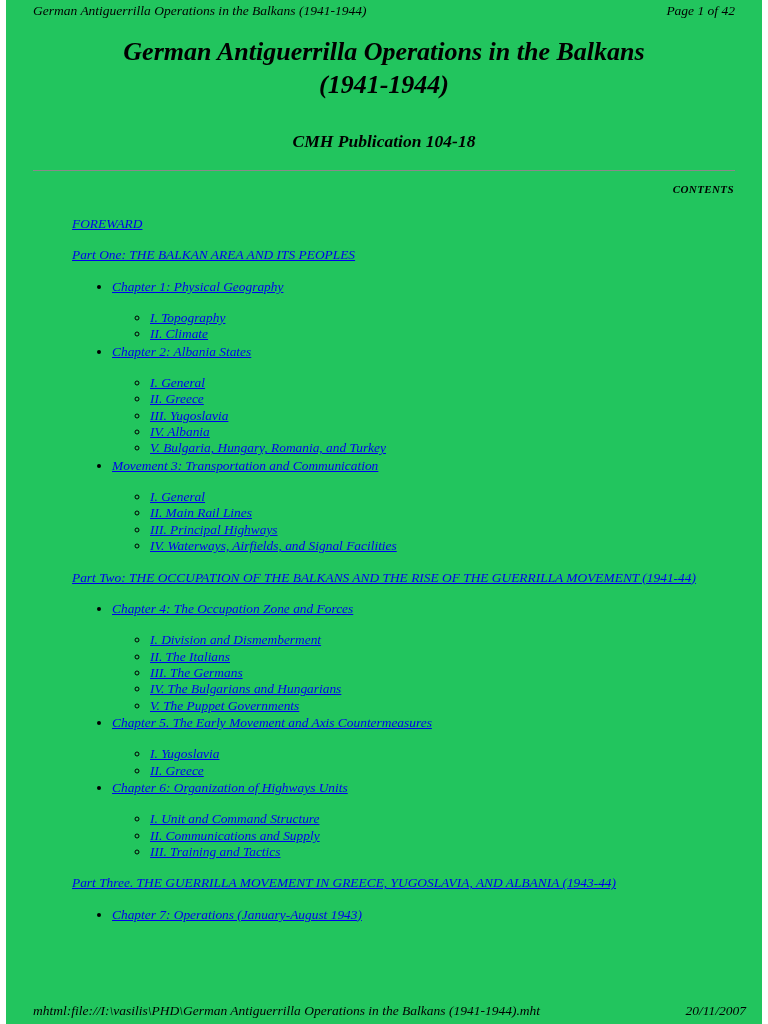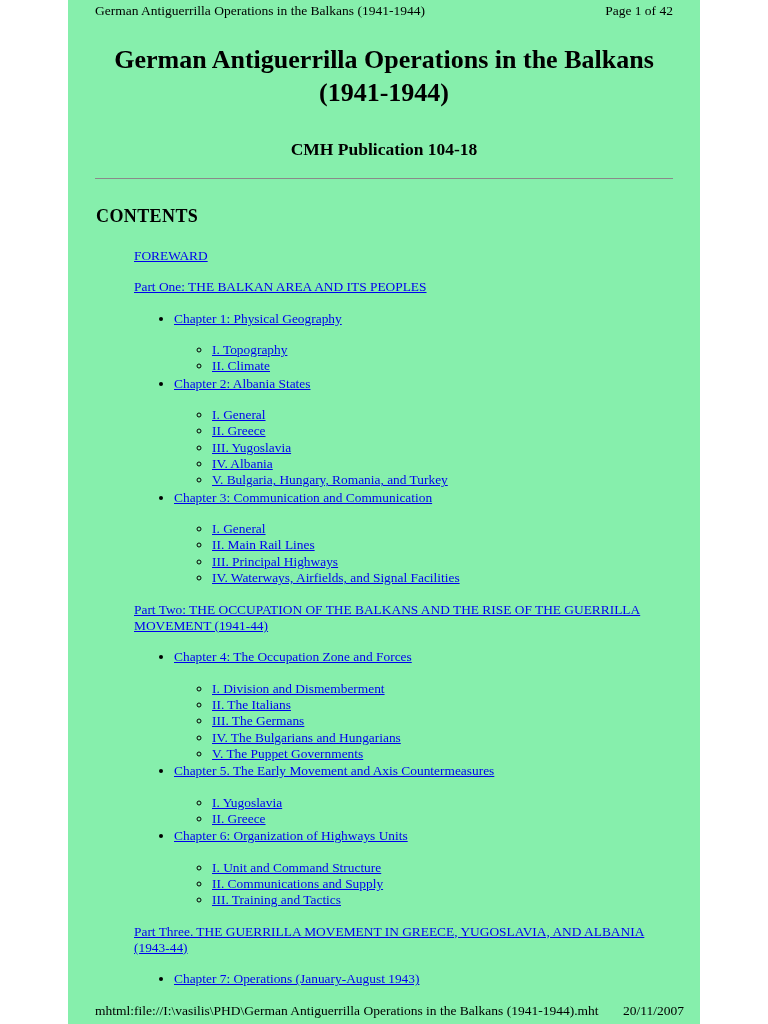--- a/index.html
+++ b/index.html
@@ -1,60 +1,61 @@
 <!DOCTYPE html>
 <html style="--link-color: #0000EE;"><head>
 <meta charset="utf-8">
 <style>
   * { margin: 0; padding: 0; box-sizing: border-box; }
   html, body { background: #ffffff; }
   .page {
     position: relative;
-    width: 632px;
+    width: 756px;
     height: 1024px;
-    background: #86efac;
+    background: #22c55e;
     color: #000000;
     font-family: "Liberation Serif", "DejaVu Serif", serif;
     overflow: hidden;
     margin: 0 auto;
+    font-style: italic;
   }
   .print-header {
     position: absolute;
     top: 3px; left: 27px; right: 27px;
     display: flex;
     justify-content: space-between;
     font-size: 13.5px;
     line-height: 1.2;
   }
   .content { padding: 26px 28px 0 28px; }
   .doc-title {
     font-size: 26px;
     font-weight: bold;
     text-align: center;
     line-height: 1.25;
-    margin-top: 18px;
+    margin-top: 10px;
   }
   .doc-subtitle {
     font-size: 17.5px;
     font-weight: bold;
     text-align: center;
     margin-top: 30px;
   }
   hr.rule {
     border: none;
     border-top: 1px solid #8a8a8a;
     margin-top: 18px;
     margin-left: -1px;
     margin-right: -1px;
   }
   .contents-heading {
-    font-size: 18px;
+    font-size: 11px;
     font-weight: bold;
-    text-align: left;
-    margin-top: 27px;
+    text-align: right;
+    margin-top: 12px;
     letter-spacing: 0.4px;
   }
   .toc {
     margin: 21px 0 0 38px;
     font-size: 13.4px;
     line-height: 1.22;
   }
   .toc p { margin: 15px 0; }
   .toc a {
     color: var(--link-color, #0000EE);
@@ -110,21 +111,21 @@
               <li><a href="#">I. Topography</a></li>
               <li><a href="#">II. Climate</a></li>
             </ul></li>
           <li><a href="#">Chapter 2: Albania States</a><ul class="subs">
               <li><a href="#">I. General</a></li>
               <li><a href="#">II. Greece</a></li>
               <li><a href="#">III. Yugoslavia</a></li>
               <li><a href="#">IV. Albania</a></li>
               <li><a href="#">V. Bulgaria, Hungary, Romania, and Turkey</a></li>
             </ul></li>
-          <li><a href="#">Chapter 3: Communication and Communication</a><ul class="subs">
+          <li><a href="#">Movement 3: Transportation and Communication</a><ul class="subs">
               <li><a href="#">I. General</a></li>
               <li><a href="#">II. Main Rail Lines</a></li>
               <li><a href="#">III. Principal Highways</a></li>
               <li><a href="#">IV. Waterways, Airfields, and Signal Facilities</a></li>
             </ul></li>
         </ul>
         <p><a href="#">Part Two: THE OCCUPATION OF THE BALKANS AND THE RISE OF THE GUERRILLA MOVEMENT (1941-44)</a></p>
         <ul class="chapters">
           <li><a href="#">Chapter 4: The Occupation Zone and Forces</a><ul class="subs">
               <li><a href="#">I. Division and Dismemberment</a></li>

